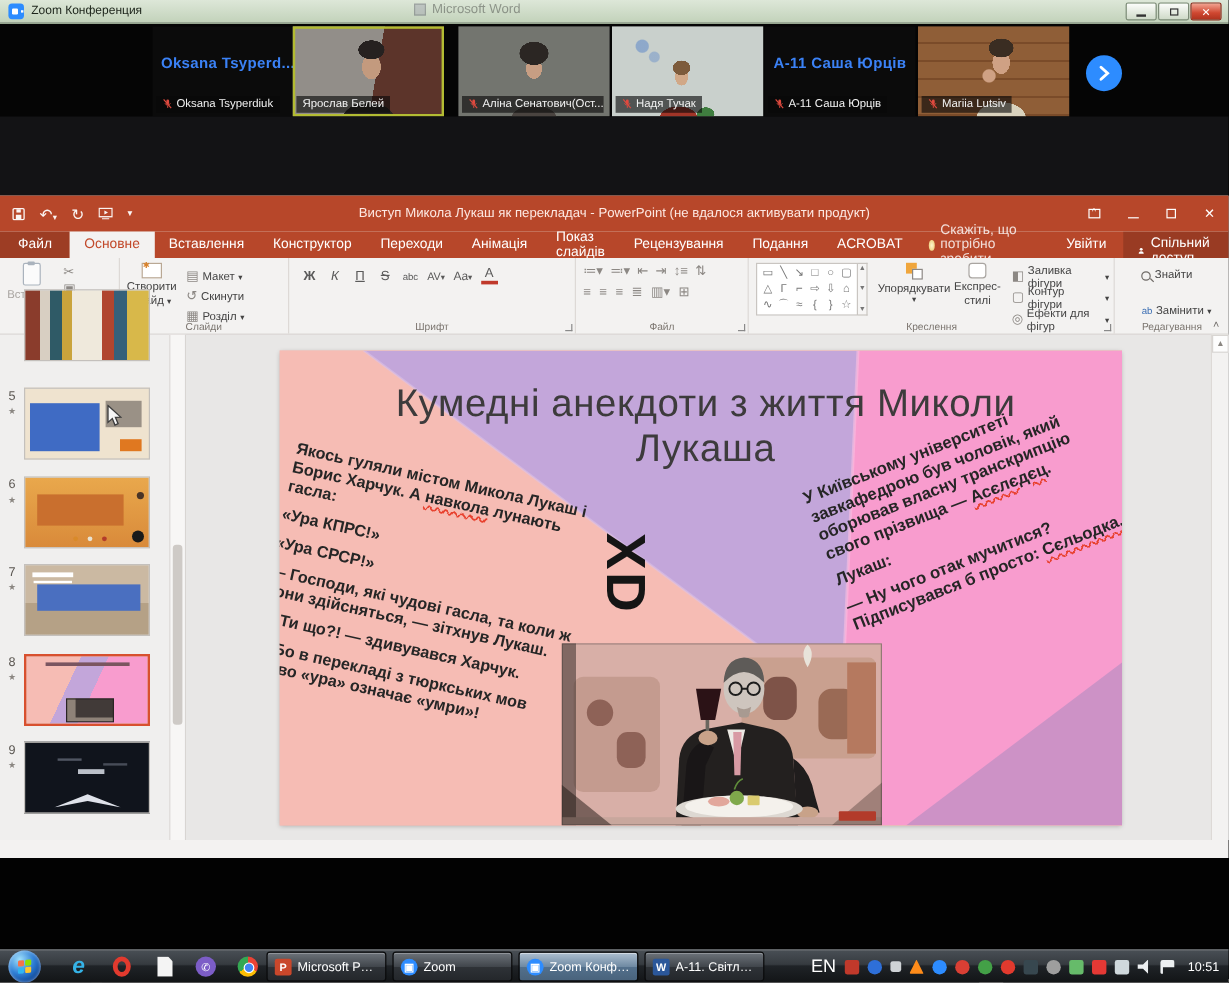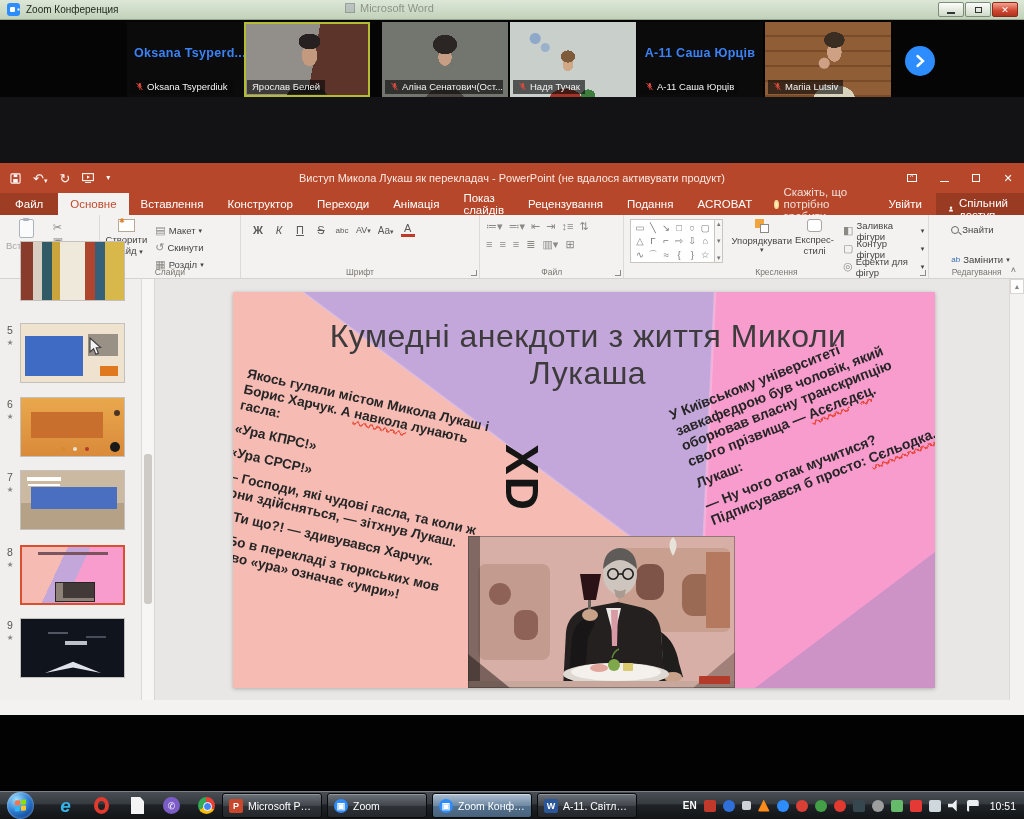--- a/index.html
+++ b/index.html
@@ -219,21 +219,21 @@
     box-shadow:inset 0 1px 0 rgba(255,255,255,.25);
     display:flex; align-items:center; gap:5px; padding:0 6px; color:#fff; font-size:10.5px; }
   .taskbtn .lbl { white-space:nowrap; overflow:hidden; text-overflow:ellipsis; }
   .taskbtn.on { background:linear-gradient(#aebfd0, #6f8aa3 50%, #53708c 52%, #49637c);
     box-shadow:inset 0 1px 0 rgba(255,255,255,.45); }
   .app-ic { width:14px; height:14px; border-radius:2px; flex:0 0 auto; display:flex; align-items:center;
     justify-content:center; color:#fff; font-size:9px; font-weight:700; }
   .app-ppt { background:#c9472b; } .app-word { background:#2b579a; }
   .app-zoom { background:#2d8cff; border-radius:50%; }
   .tray { position:absolute; right:0; top:0; height:29px; display:flex; align-items:center; gap:7px; padding-right:8px; }
-  .tray .lang { color:#fff; font-size:10px; font-weight:700;padding-left:33px; }
+  .tray .lang { color:#fff; font-size:15px; font-weight:400;padding-left:33px; }
   .tray-ic { width:12px; height:12px; border-radius:2px; }
   .tray-ic.round { border-radius:50%; }
   .tray .clock { color:#fff; font-size:10.5px; margin-left:4px; }
 </style>
 </head>
 <body>
 
 <div id="screen">
 
   <div id="zoom-win">

